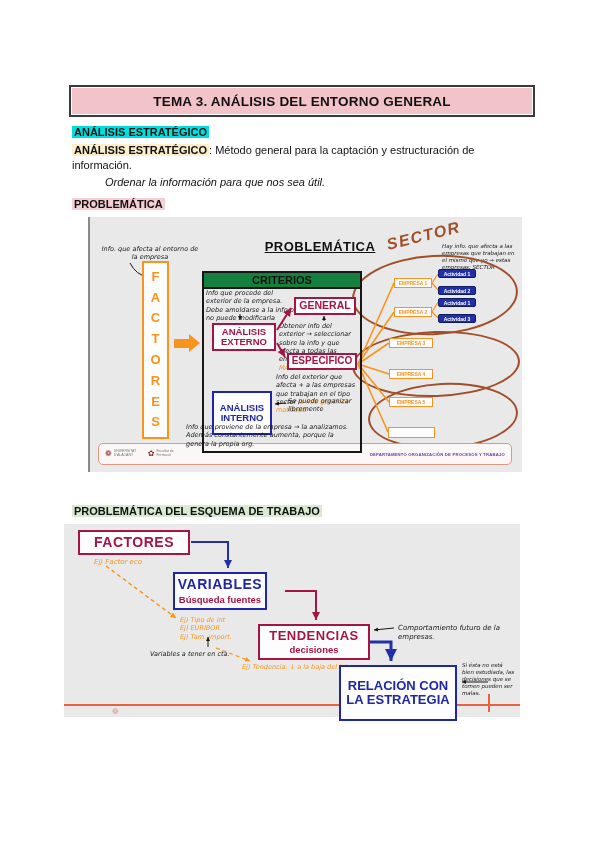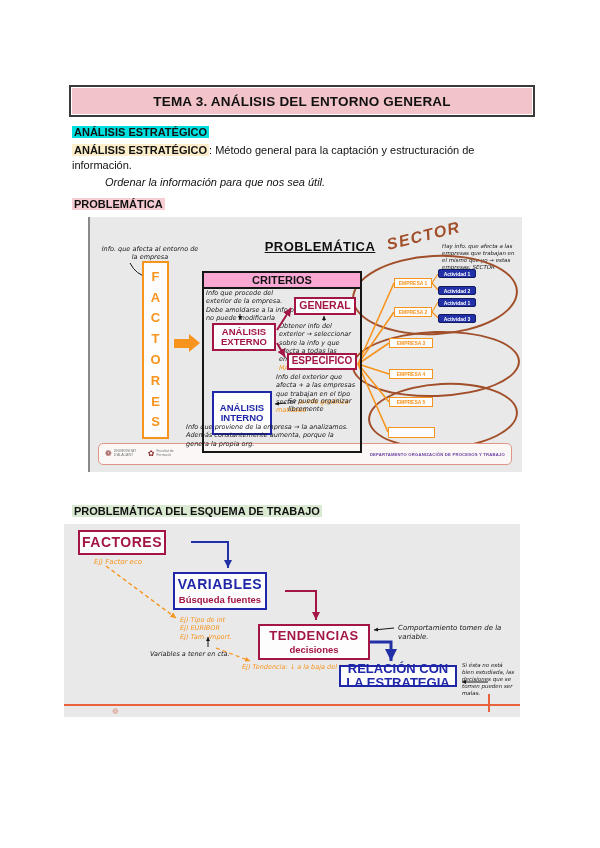--- a/index.html
+++ b/index.html
@@ -108,21 +108,21 @@
     <span>O</span>
     <span>R</span>
     <span>E</span>
     <span>S</span>
   </div>
 
   <div class="abs z3" style="left:84px;top:122px;width:15px;height:9px;background:#f7941d;"></div>
   <div class="abs z3" style="left:99px;top:117px;width:0;height:0;border-top:9px solid transparent;border-bottom:9px solid transparent;border-left:11px solid #f7941d;"></div>
 
   <div class="abs z3" style="left:112px;top:54px;width:156px;height:178px;border:2px solid #161616;background:transparent;">
-    <div style="border-bottom:2px solid #161616;text-align:center;font-weight:bold;font-size:11px;padding:1px 0;background:#f9a8d4;">CRITERIOS</div>
+    <div style="border-bottom:2px solid #161616;text-align:center;font-weight:bold;font-size:11px;padding:1px 0;background:#15803d;">CRITERIOS</div>
   </div>
 
   <div class="hw" style="left:116px;top:72px;width:92px;">Info que procede del exterior de la empresa. Debe amoldarse a la info pq no puede modificarla</div>
 
   <div class="bx z3" style="left:122px;top:106px;width:64px;height:28px;font-size:9.5px;">ANÁLISIS EXTERNO</div>
 
   <div class="bx z3" style="left:204px;top:80px;width:62px;height:18px;font-size:10.5px;">GENERAL</div>
 
   <div class="hw" style="left:189px;top:105px;width:80px;">
     <span>Obtener info del exterior → seleccionar sobre la info y que afecta a todas las empresas</span>
@@ -201,43 +201,43 @@
     <polyline points="127,18 164,18 164,44" fill="none" stroke="#2230a8" stroke-width="2" marker-end="url(#bB)"></polyline>
     <polyline points="221,67 252,67 252,96" fill="none" stroke="#a31545" stroke-width="2" marker-end="url(#bC)"></polyline>
     <polyline points="306,118 327,118 327,137" fill="none" stroke="#2230a8" stroke-width="3" marker-end="url(#bB)"></polyline>
     <line x1="42" y1="42" x2="112" y2="94" stroke="#f7941d" stroke-width="1.4" stroke-dasharray="4,3" marker-end="url(#bO)"></line>
     <line x1="152" y1="124" x2="186" y2="137" stroke="#f7941d" stroke-width="1.2" stroke-dasharray="4,3" marker-end="url(#bO)"></line>
     <line x1="144" y1="123" x2="144" y2="113" stroke="#161616" stroke-width="1" marker-end="url(#bK)"></line>
     <line x1="330" y1="104" x2="310" y2="106" stroke="#161616" stroke-width="1" marker-end="url(#bK)"></line>
     <line x1="424" y1="158" x2="398" y2="158" stroke="#161616" stroke-width="1" marker-end="url(#bK)"></line>
   </svg>
 
-  <div class="bx z3" style="left:14px;top:6px;width:88px;height:25px;font-size:14px;letter-spacing:.5px;">FACTORES</div>
+  <div class="bx z3" style="left:14px;top:6px;width:112px;height:25px;font-size:14px;letter-spacing:.5px;">FACTORES</div>
   <div class="hw hw-o" style="left:30px;top:34px;font-size:7px;">Ej) Factor eco</div>
 
   <div class="bx bx-blue z3" style="left:109px;top:48px;width:94px;height:38px;">
     <span style="font-size:14px;letter-spacing:.5px;">VARIABLES</span>
     <span style="font-size:9.5px;color:#a31545;margin-top:3px;">Búsqueda fuentes</span>
   </div>
 
   <div class="hw hw-o" style="left:116px;top:92px;font-size:6.5px;">
     <div>Ej) Tipo de int</div>
     <div>Ej) EURIBOR</div>
     <div>Ej) Tam. import.</div>
   </div>
   <div class="hw" style="left:86px;top:126px;width:96px;">Variables a tener en cta.</div>
 
   <div class="bx z3" style="left:194px;top:100px;width:112px;height:36px;">
     <span style="font-size:13px;letter-spacing:.5px;">TENDENCIAS</span>
     <span style="font-size:9.5px;margin-top:3px;">decisiones</span>
   </div>
-  <div class="hw" style="left:334px;top:100px;width:130px;font-size:7px;">Comportamiento tomen de la variable.</div>
+  <div class="hw" style="left:334px;top:100px;width:130px;font-size:7px;">Comportamiento futuro de la empresas.</div>
   <div class="hw hw-o" style="left:178px;top:139px;width:110px;">Ej) Tendencia: ↓ a la baja del int.</div>
 
-  <div class="bx bx-blue z3" style="left:275px;top:141px;width:118px;height:22px;border-width:2.5px;">
+  <div class="bx bx-blue z3" style="left:275px;top:141px;width:118px;height:56px;border-width:2.5px;">
     <span style="font-size:13px;">RELACIÓN CON</span>
     <span style="font-size:13px;">LA ESTRATEGIA</span>
   </div>
   <div class="hw" style="left:398px;top:138px;width:54px;font-size:5.5px;">Si ésta no está bien estudiada, las decisiones que se tomen pueden ser malas.</div>
 
   <div class="abs" style="left:0;top:180px;width:456px;height:2px;background:#e8633c;"></div>
   <div class="abs" style="left:424px;top:170px;width:2px;height:18px;background:#e8633c;"></div>
   <div class="abs" style="left:48px;top:183px;font-size:8px;color:#d98c7a;opacity:.8;">❁</div>
 </div>
 

